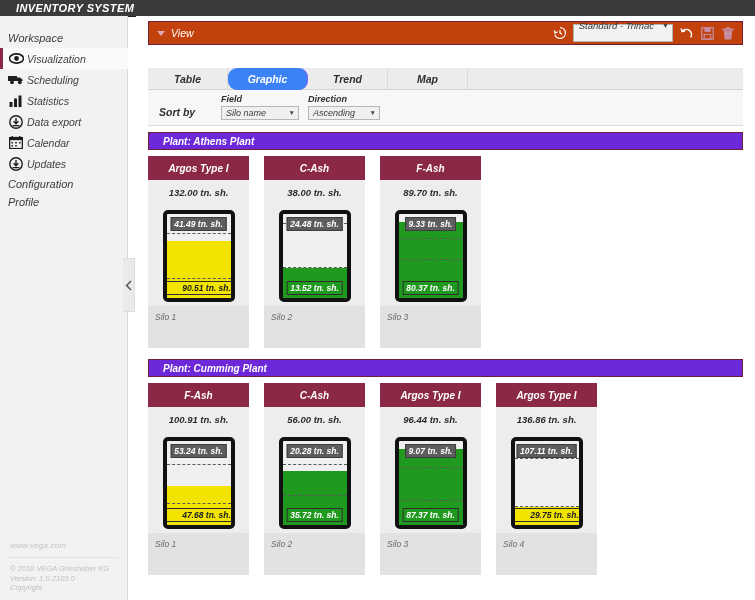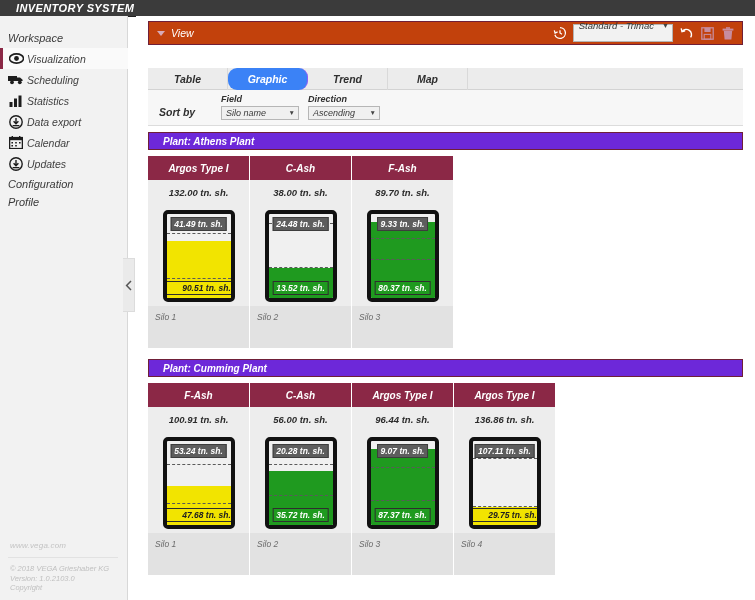--- a/index.html
+++ b/index.html
@@ -242,21 +242,21 @@
     margin-left: 14px;
     color: #ffffff;
     font-size: 10px;
     font-weight: bold;
     white-space: nowrap;
   }
   .silo-row {
     position: relative;
     margin-top: 6px;
     display: flex;
-    gap: 1px;
+    gap: 15px;
   }
   .silo-card {
     width: 101px;
     background: #e7e7e7;
   }
   .silo-card .sc-head {
     height: 24px;
     background: #8b2846;
     display: flex; align-items: center; justify-content: center;
   }

